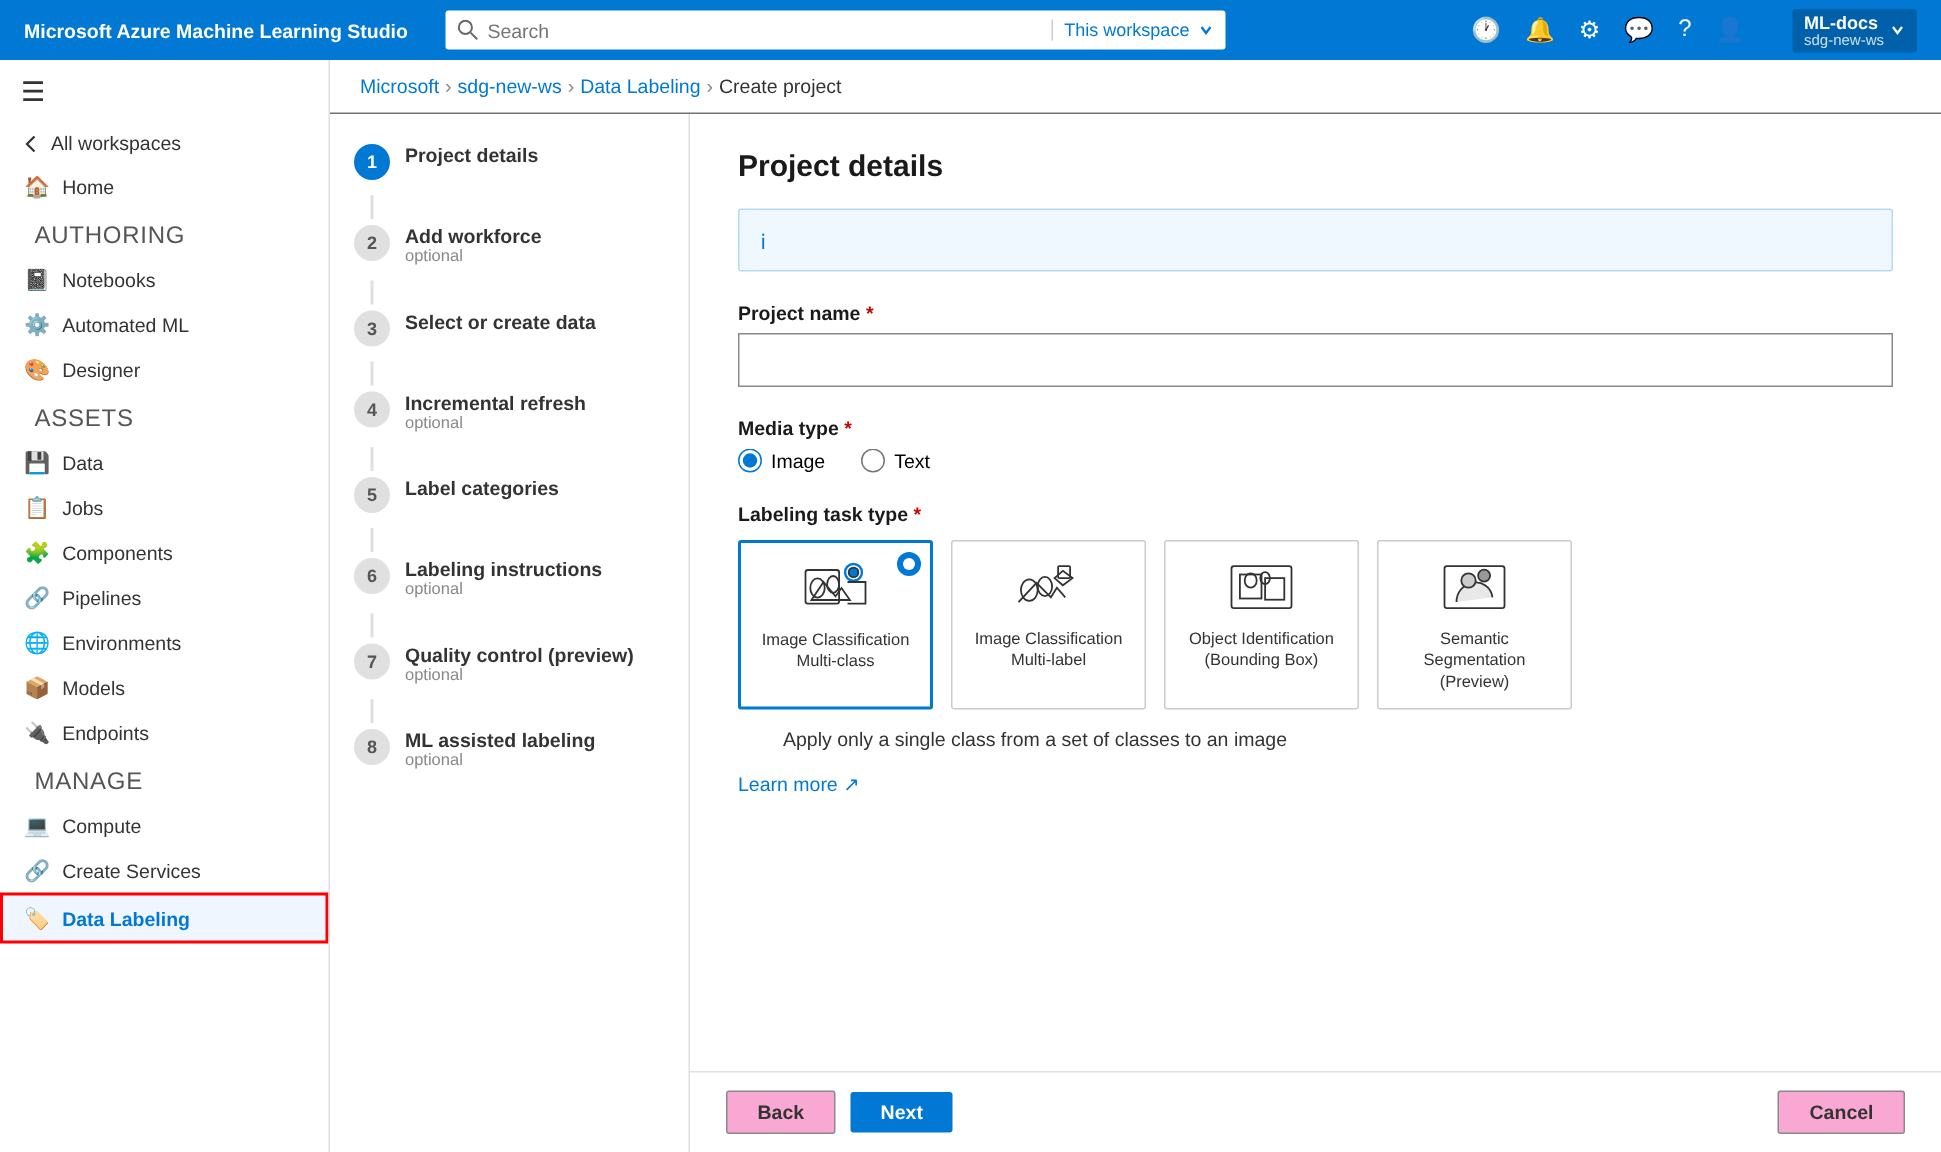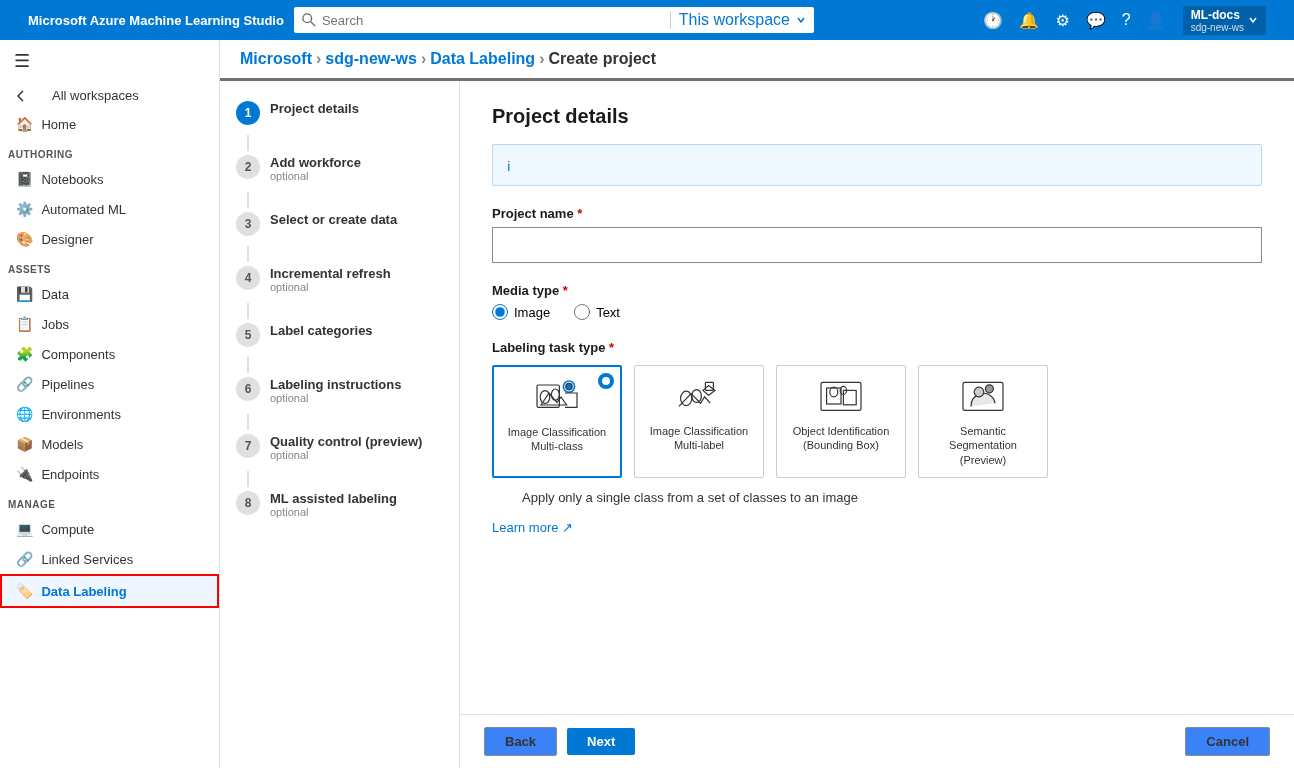--- a/index.html
+++ b/index.html
@@ -4,22 +4,22 @@
   <style>
     * { box-sizing: border-box; margin: 0; padding: 0; }
     body { font-family: 'Segoe UI', Arial, sans-serif; font-size: 13px; background: #f5f5f5; overflow: hidden; }
 
     
     .topbar {
       display: flex;
       align-items: center;
       background: #0078d4;
       height: 40px;
-      padding: 0 28px;
-      gap: 10px;
+      padding: 0 16px;
+      gap: 25px;
       color: white;
       position: fixed;
       top: 0; left: 0; right: 0;
       z-index: 100;
     }
     .topbar-brand {
       font-weight: 600;
       font-size: 13px;
       white-space: nowrap;
     }
@@ -35,21 +35,21 @@
       max-width: 520px;
     }
     .topbar-search input {
       border: none;
       outline: none;
       font-size: 13px;
       flex: 1;
       color: #333;
     }
     .topbar-search-workspace {
-      font-size: 16px;
+      font-size: 12px;
       color: #0078d4;
       white-space: nowrap;
       border-left: 1px solid #ccc;
       padding-left: 8px;
       cursor: pointer;
     }
     .topbar-icons {
       display: flex;
       gap: 4px;
       align-items: center;
@@ -98,31 +98,31 @@
       padding: 10px 14px;
       cursor: pointer;
       font-size: 18px;
       color: #333;
       display: flex;
       align-items: center;
     }
     .sidebar-back {
       display: flex;
       align-items: center;
-      gap: 24px;
+      gap: 6px;
       padding: 6px 14px;
       cursor: pointer;
       color: #333;
       font-size: 13px;
     }
     .sidebar-section-label {
-      font-size: 10px;
-      font-weight: 700;
+      font-size: 16px;
+      font-weight: 400;
       color: #555;
-      padding: 10px 8px 4px;
+      padding: 10px 23px 4px;
       text-transform: uppercase;
       letter-spacing: 0.5px;
     }
     .sidebar-item {
       display: flex;
       align-items: center;
       gap: 8px;
       padding: 7px 14px;
       cursor: pointer;
       color: #333;
@@ -142,28 +142,27 @@
     .main-area {
       flex: 1;
       display: flex;
       flex-direction: column;
       overflow: hidden;
     }
 
     
     .breadcrumb {
       padding: 10px 20px;
-      font-size: 16px;
-      color: #333;
-      background: white;
-      border-bottom: 3px solid #737373;
+      font-size: 13px;
+      color: #333;
+      background: white;
+      border-bottom: 1px solid #737373;
       display: flex;
       align-items: center;
       gap: 4px;
-      font-weight: bold;
     }
     .breadcrumb a { color: #0078d4; text-decoration: none; cursor: pointer; }
     .breadcrumb-sep { color: #888; }
     .breadcrumb-current { color: #333; }
 
     
     .content-area {
       display: flex;
       flex: 1;
       overflow: hidden;
@@ -332,21 +331,21 @@
       gap: 10px;
     }
     .btn {
       padding: 6px 20px;
       font-size: 13px;
       cursor: pointer;
       border-radius: 2px;
       font-weight: 600;
     }
     .btn-primary { background: #0078d4; color: white; border: none; }
-    .btn-secondary { background: #3b82f6; color: #333; border: 1px solid #8a8a8a; }
+    .btn-secondary { background: #f9a8d4; color: #333; border: 1px solid #8a8a8a; }
 
     
     .task-svg { width: 50px; height: 40px; }
   </style>
 </head>
 <body>
 
 <div class="topbar">
   <span class="topbar-brand">Microsoft Azure Machine Learning Studio</span>
   <div class="topbar-search">
@@ -439,21 +438,21 @@
       <span>Endpoints</span>
     </div>
 
     <div class="sidebar-section-label">Manage</div>
     <div class="sidebar-item">
       <span class="sidebar-icon">💻</span>
       <span>Compute</span>
     </div>
     <div class="sidebar-item">
       <span class="sidebar-icon">🔗</span>
-      <span>Linked Services</span>
+      <span>Create Services</span>
     </div>
     <div class="sidebar-item active" style="border: 2px solid red; border-left: 2px solid red;">
       <span class="sidebar-icon">🏷️</span>
       <span>Data Labeling</span>
     </div>
   </div>
 
   <div class="main-area">
 
     <div class="breadcrumb">

